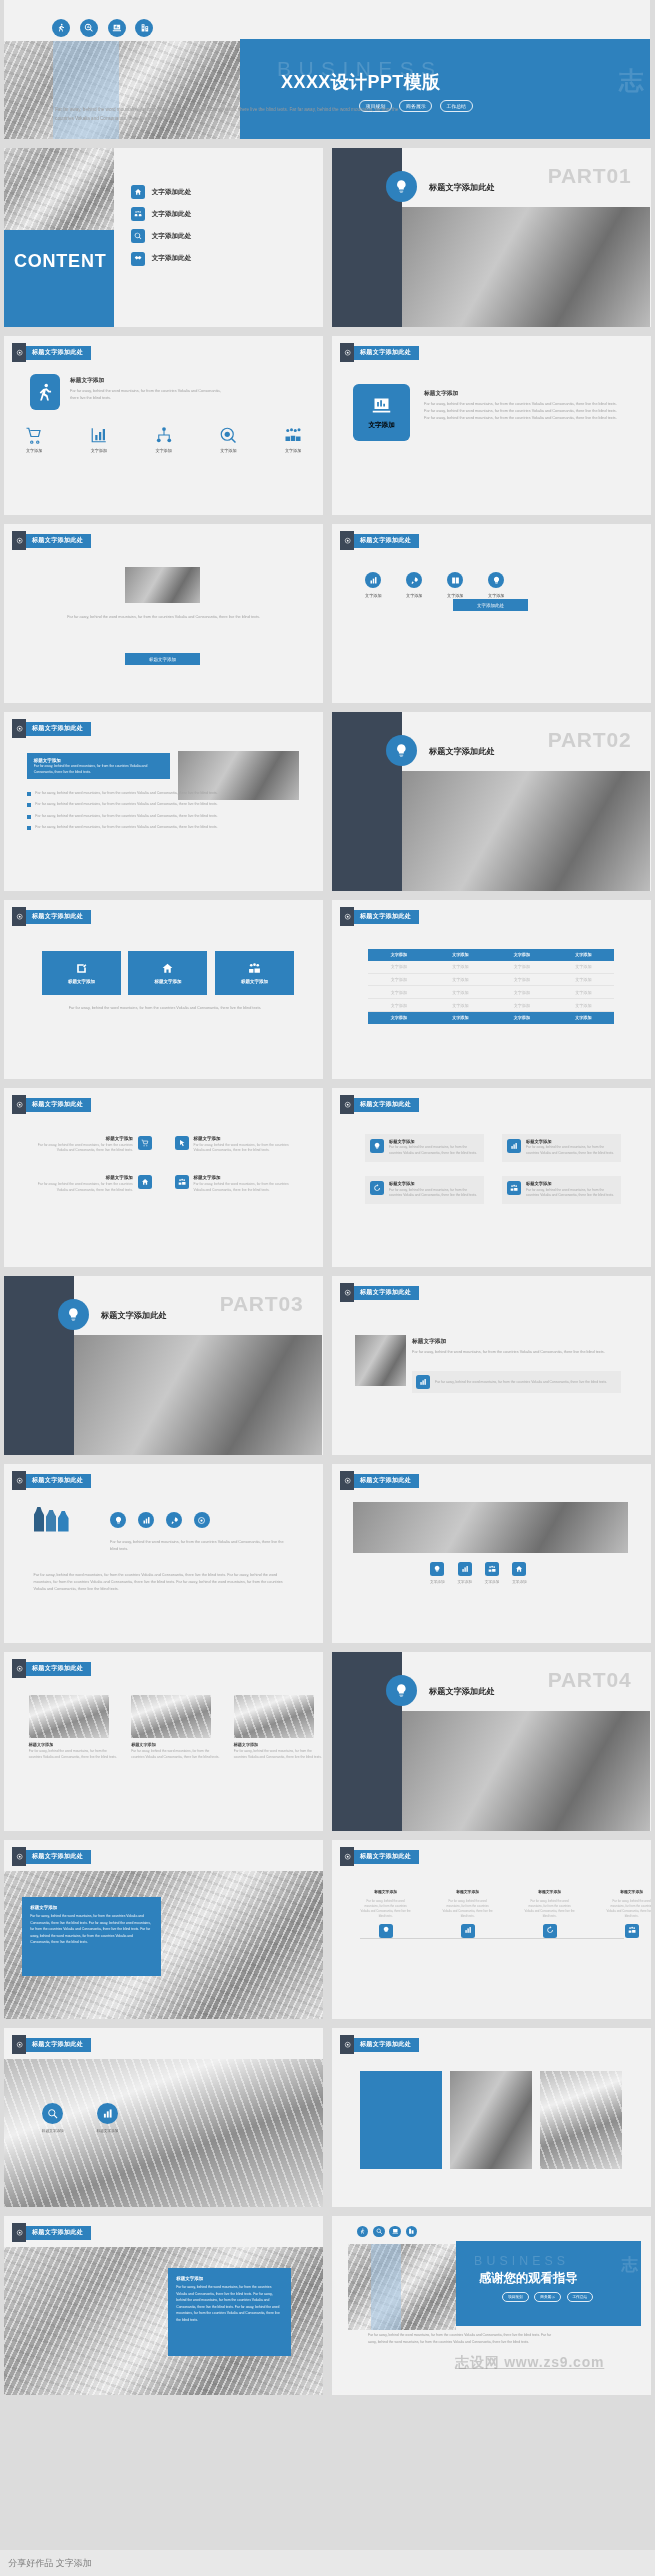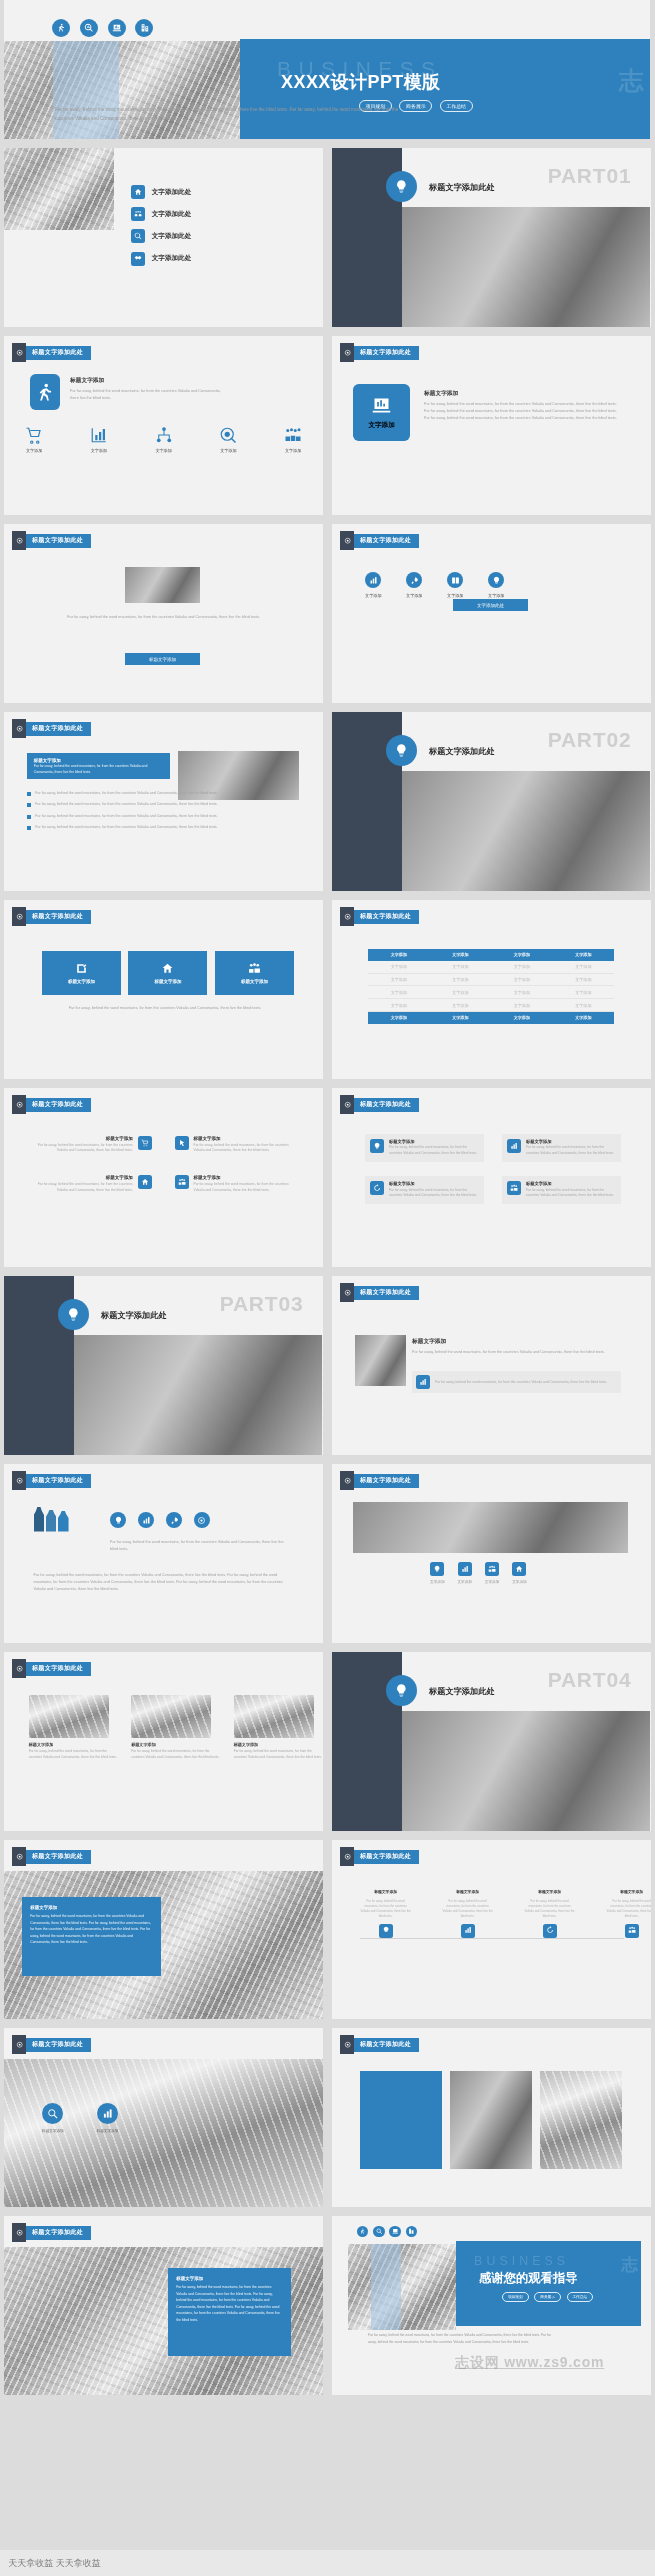--- a/index.html
+++ b/index.html
@@ -135,20 +135,23 @@
         <div class="pill">商务展示</div>
         <div class="pill">工作总结</div>
       </div>
       <div class="wm" style="right:6.6px;top:24.6px;">志</div>
     </div>
     <div class="lorem" style="left:51px;top:106px;width:344px;">Far far away, behind the word mountains, far from the countries Vokalia and Consonantia, there live the blind texts. Far far away, behind the word mountains, far from the countries Vokalia and Consonantia, there live the blind texts.</div>
   </div>
 
   <div class="slide">
     <div class="photo" style="left:0;top:0;width:110px;height:82px;"></div>
+    <div class="cover-block" style="left:0;top:82px;width:110px;height:97px;">
+      <div class="content-word" style="left:9.8px;top:21px;">CONTENT</div>
+    </div>
     <div style="position:absolute;left:127px;top:37px;">
       <div class="crow">
         <div class="csq">
               <svg viewBox="0 0 24 24">
                 <path d="M12 3l9 8h-3v9h-4v-6h-4v6H6v-9H3z"></path>
               </svg>
             </div>
         <span>文字添加此处</span>
       </div>
       <div class="crow">
@@ -971,16 +974,16 @@
       </div>
       <div class="wm" style="right:3.3px;top:13px;font-size:16.4px;">志</div>
     </div>
     <div class="lorem" style="left:36px;top:116px;width:188px;font-size:3.4px;">Far far away, behind the word mountains, far from the countries Vokalia and Consonantia, there live the blind texts. Far far away, behind the word mountains, far from the countries Vokalia and Consonantia, there live the blind texts.</div>
     <div class="wmsite" style="left:123px;top:138px;">志设网 www.zs9.com</div>
   </div>
 
 </div>
 
 <div class="footer" style="bottom:0;">
-  <span>天天拿收益 天天拿收益</span>
+  <span>分享好作品 文字添加</span>
 </div>
 </div>
 
 
 </body></html>

